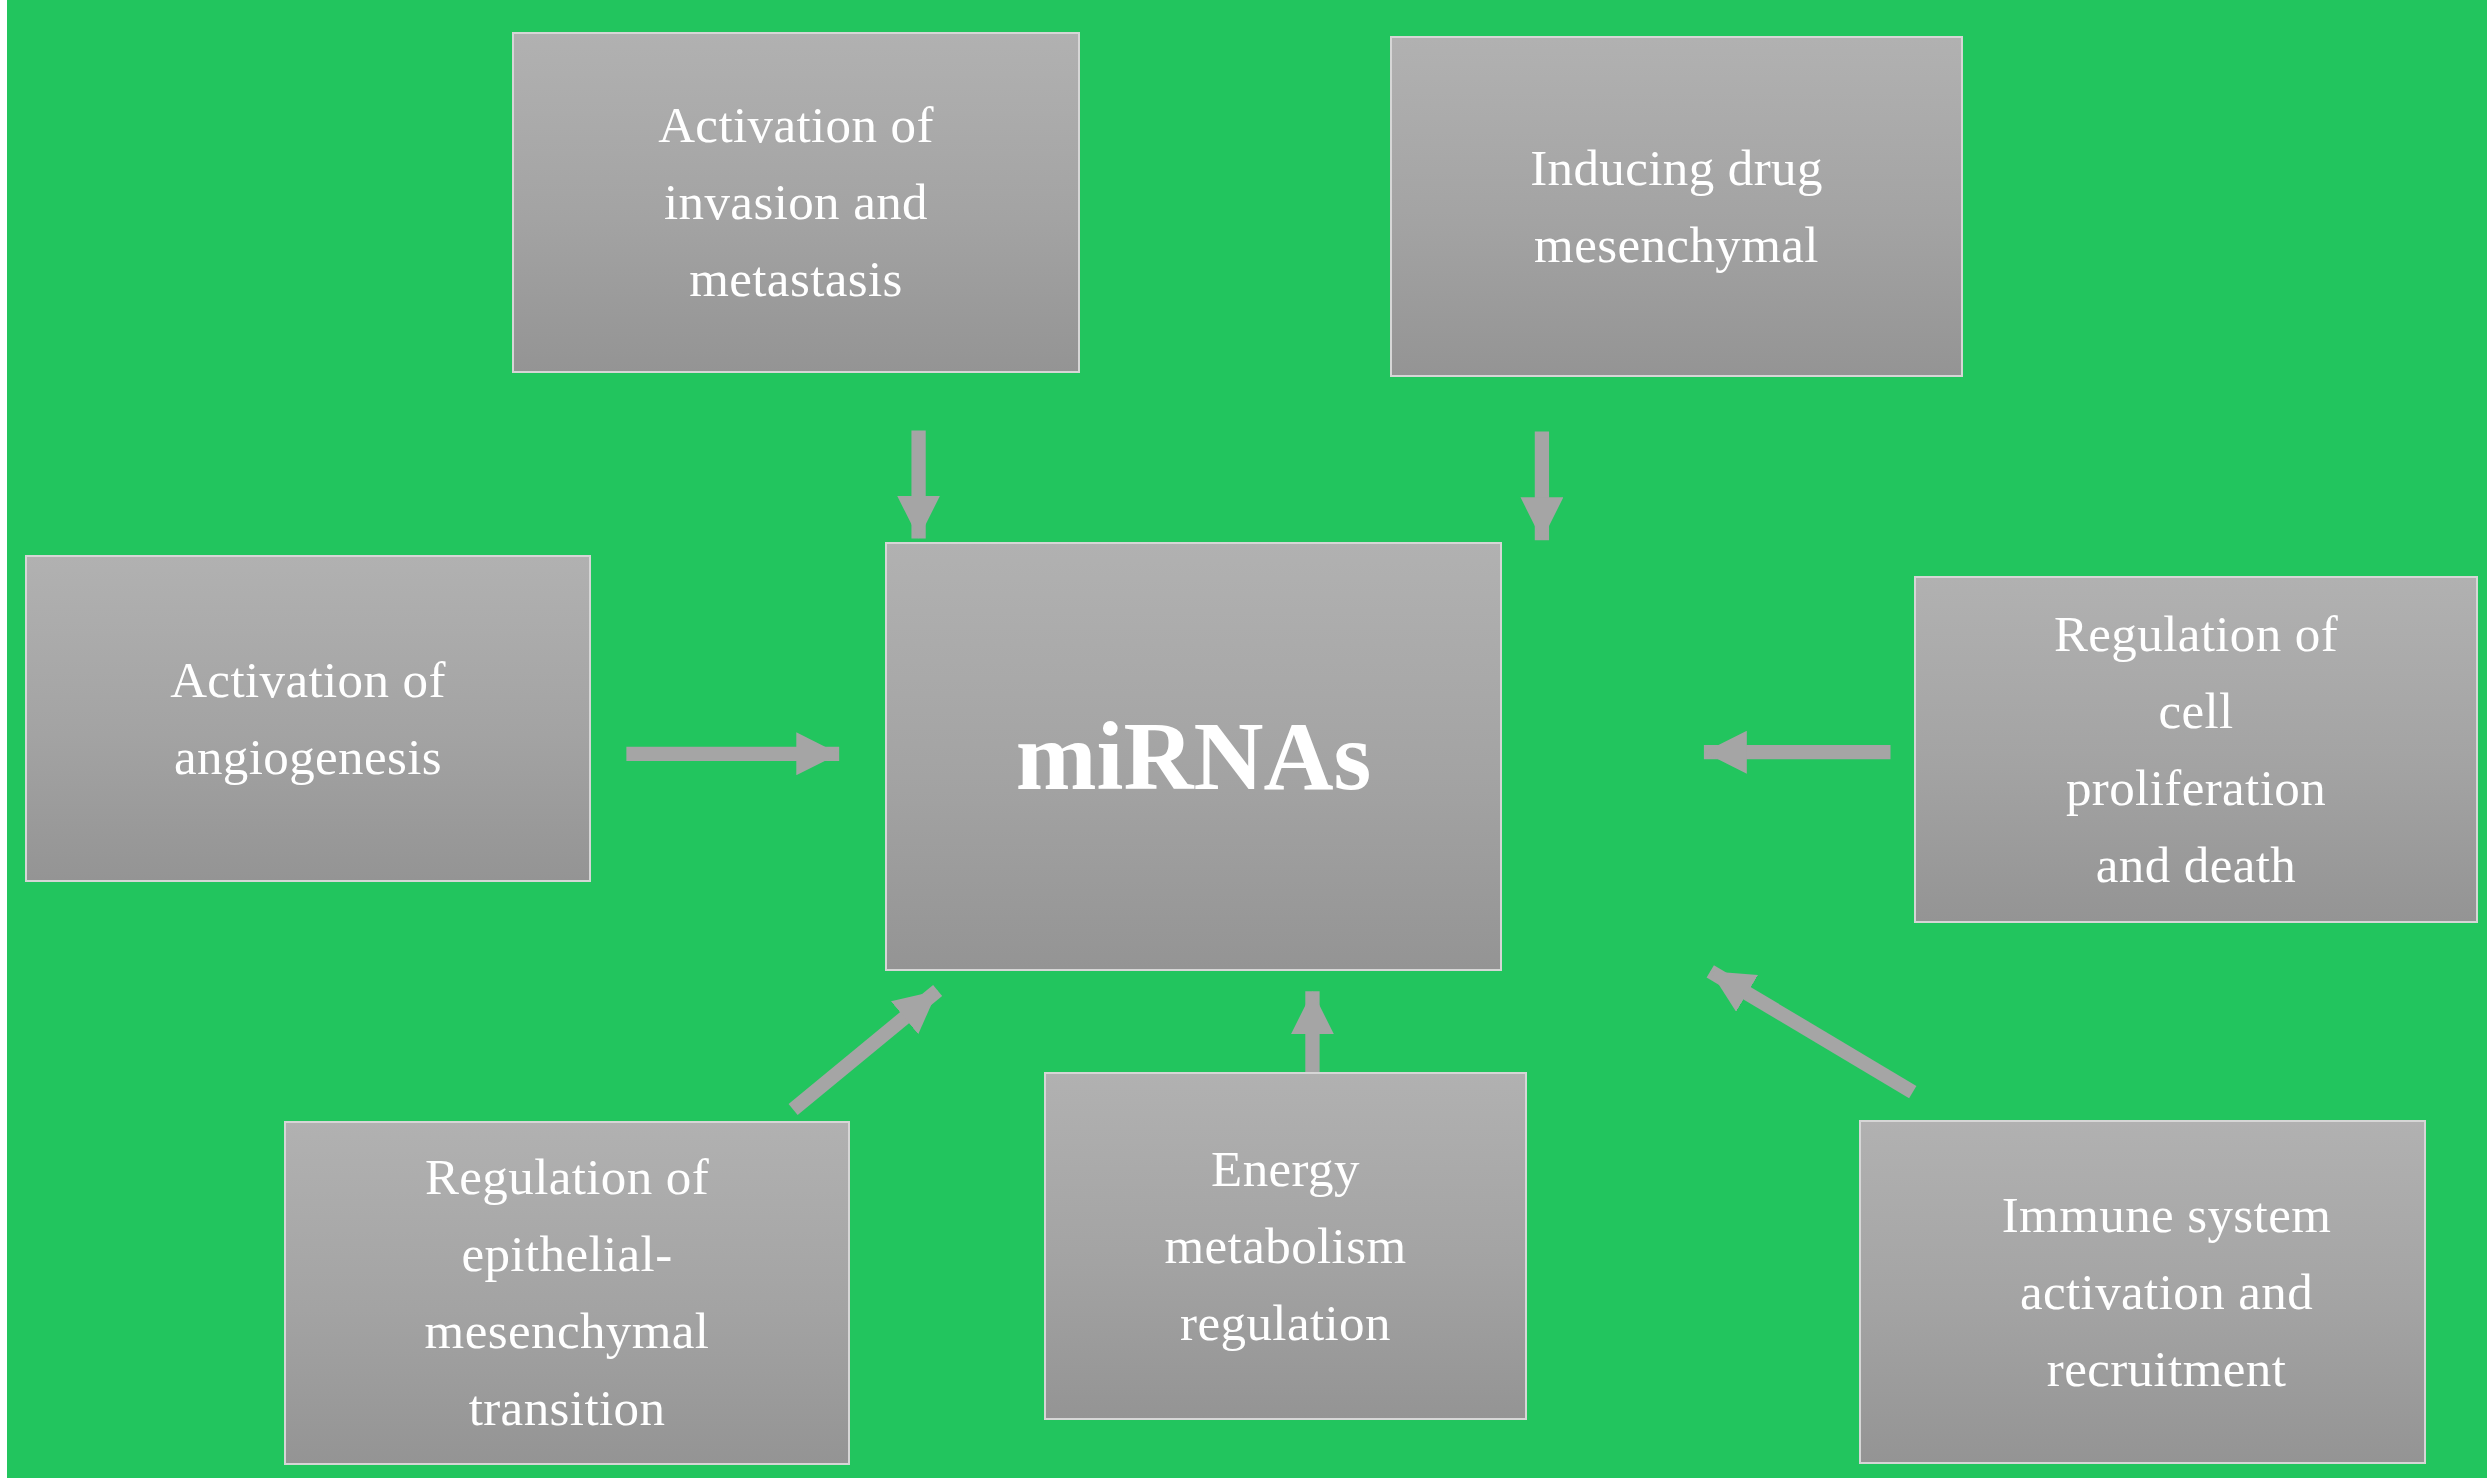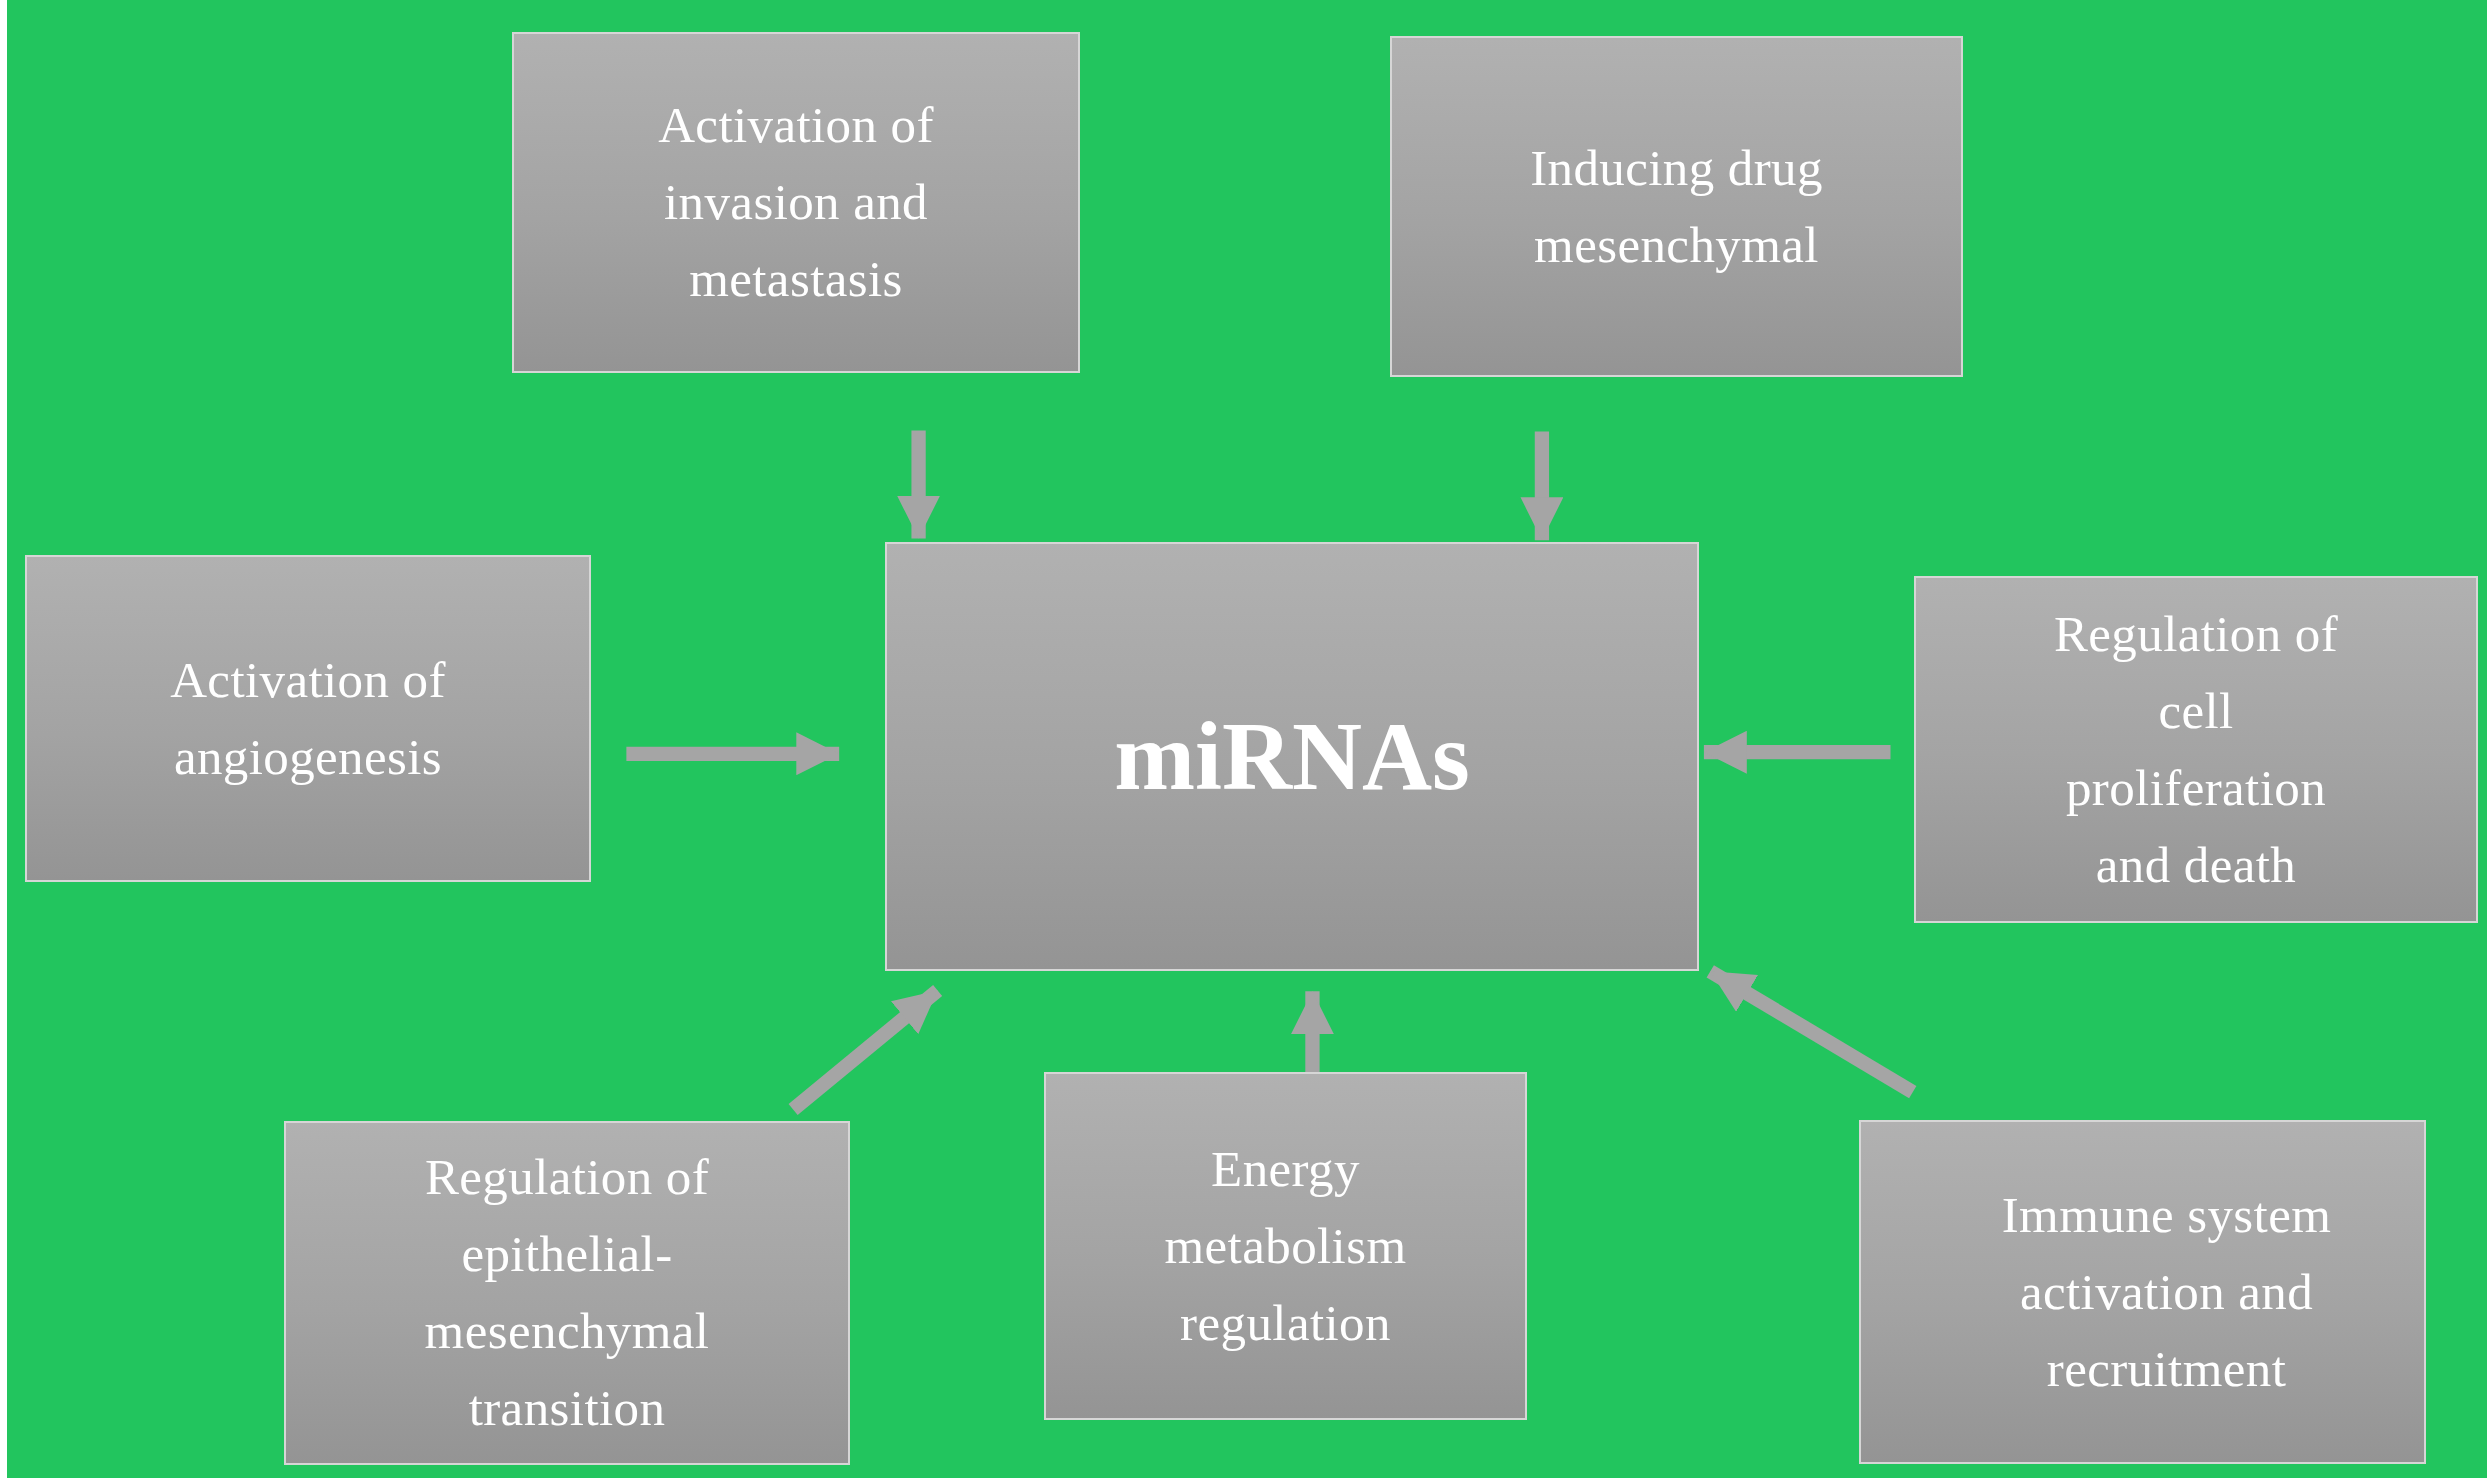--- a/index.html
+++ b/index.html
@@ -31,21 +31,21 @@
   .center-label{
     white-space:pre-line;
     color:#ffffff;
     font-size:97px;
     font-weight:700;
     line-height:103px;
   }
   .b-invasion{left:505px;top:32px;width:568px;height:341px;}
   .b-drug{left:1383px;top:36px;width:573px;height:341px;}
   .b-angio{left:18px;top:555px;width:566px;height:327px;}
-  .b-center{left:878px;top:542px;width:814px;height:429px;}
+  .b-center{left:878px;top:542px;width:617px;height:429px;}
   .b-prolif{left:1907px;top:576px;width:564px;height:347px;}
   .b-emt{left:277px;top:1121px;width:566px;height:344px;}
   .b-energy{left:1037px;top:1072px;width:483px;height:348px;}
   .b-immune{left:1852px;top:1120px;width:567px;height:344px;padding-left:48px;}
 </style>
 </head>
 <body>
 
 <div class="canvas">
 

